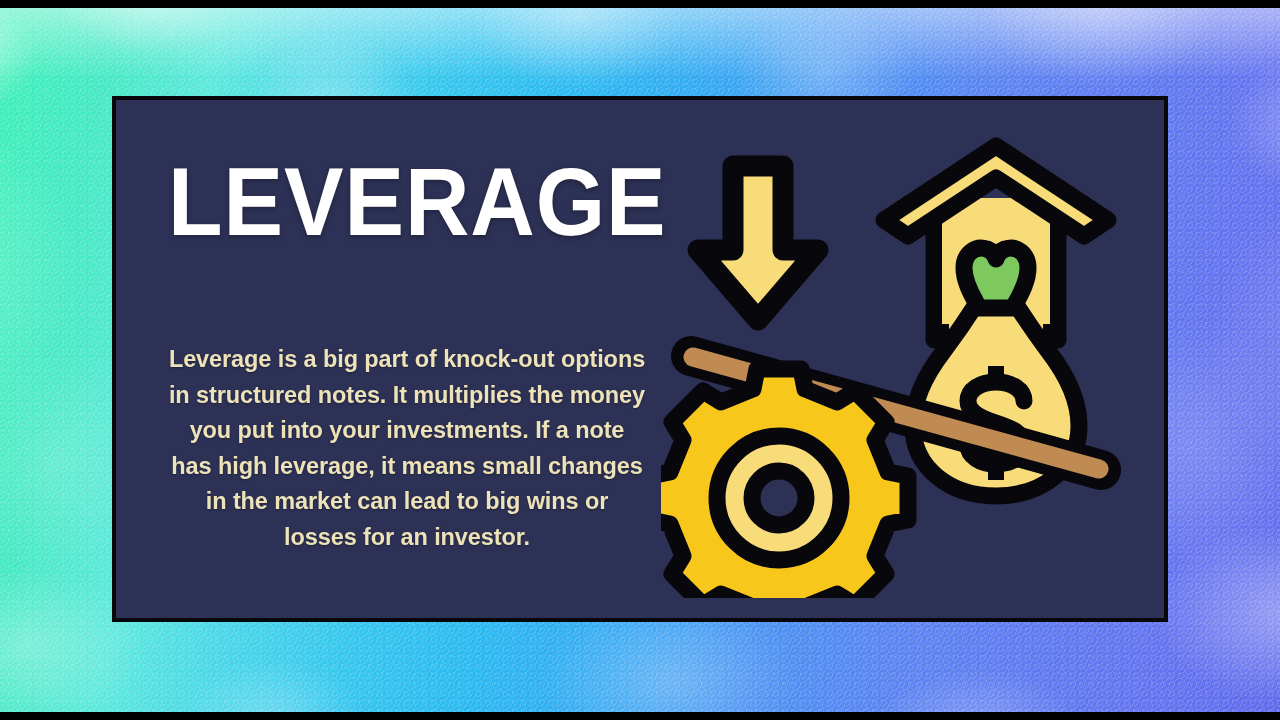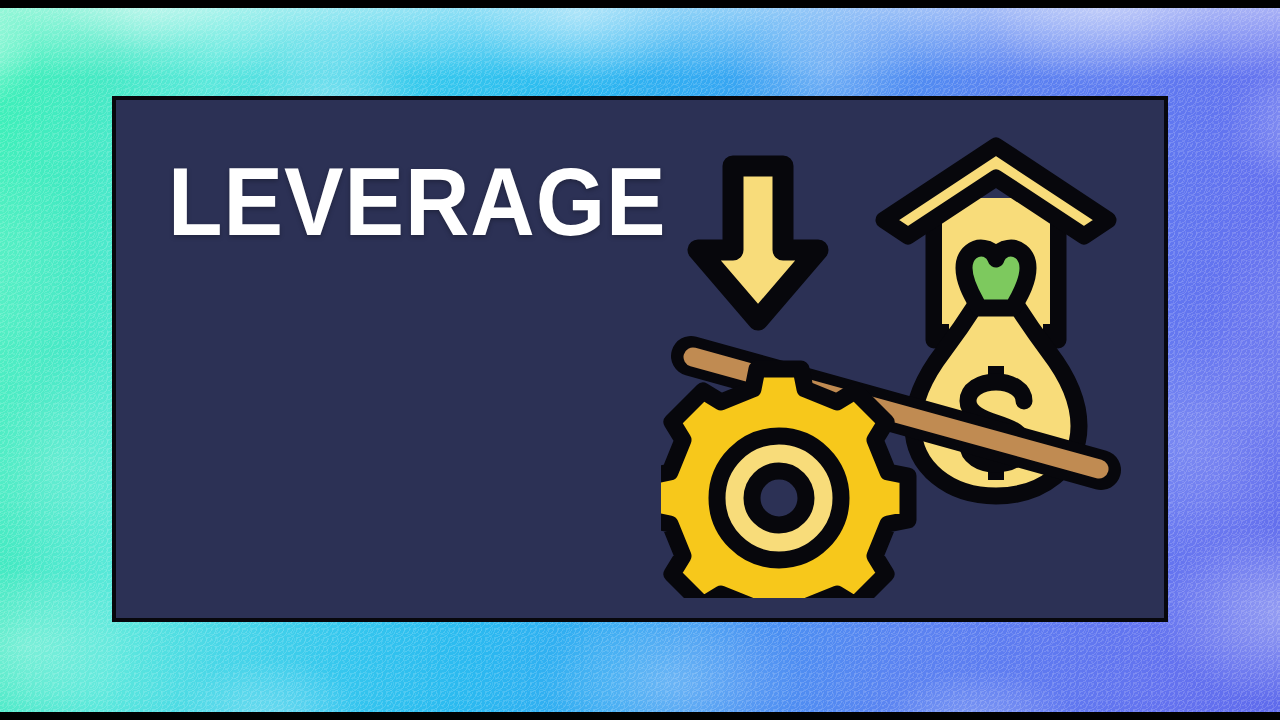--- a/index.html
+++ b/index.html
@@ -186,20 +186,21 @@
   </div>
 
   <div class="letterbox top"></div>
   <div class="letterbox bottom"></div>
 
   <div class="card">
     <div class="card-inner">
 
       <div class="title">LEVERAGE</div>
 
+      <div class="body-copy">Leverage is a big part of knock-out options in structured notes. It multiplies the money you put into your investments. If a note has high leverage, it means small changes in the market can lead to big wins or losses for an investor.</div>
 
       <div class="illustration">
         <svg viewBox="0 0 470 470" xmlns="http://www.w3.org/2000/svg">
 
           <g>
 
             <path d="M273 70 L273 212 M397 70 L397 212" fill="none" stroke="#07070c" stroke-width="17" stroke-linecap="round"></path>
             <rect x="281" y="70" width="108" height="142" fill="#f8dc7a"></rect>
 
             <path d="M266 196 L288 196 L288 214 L266 214 Z" fill="#07070c"></path>

